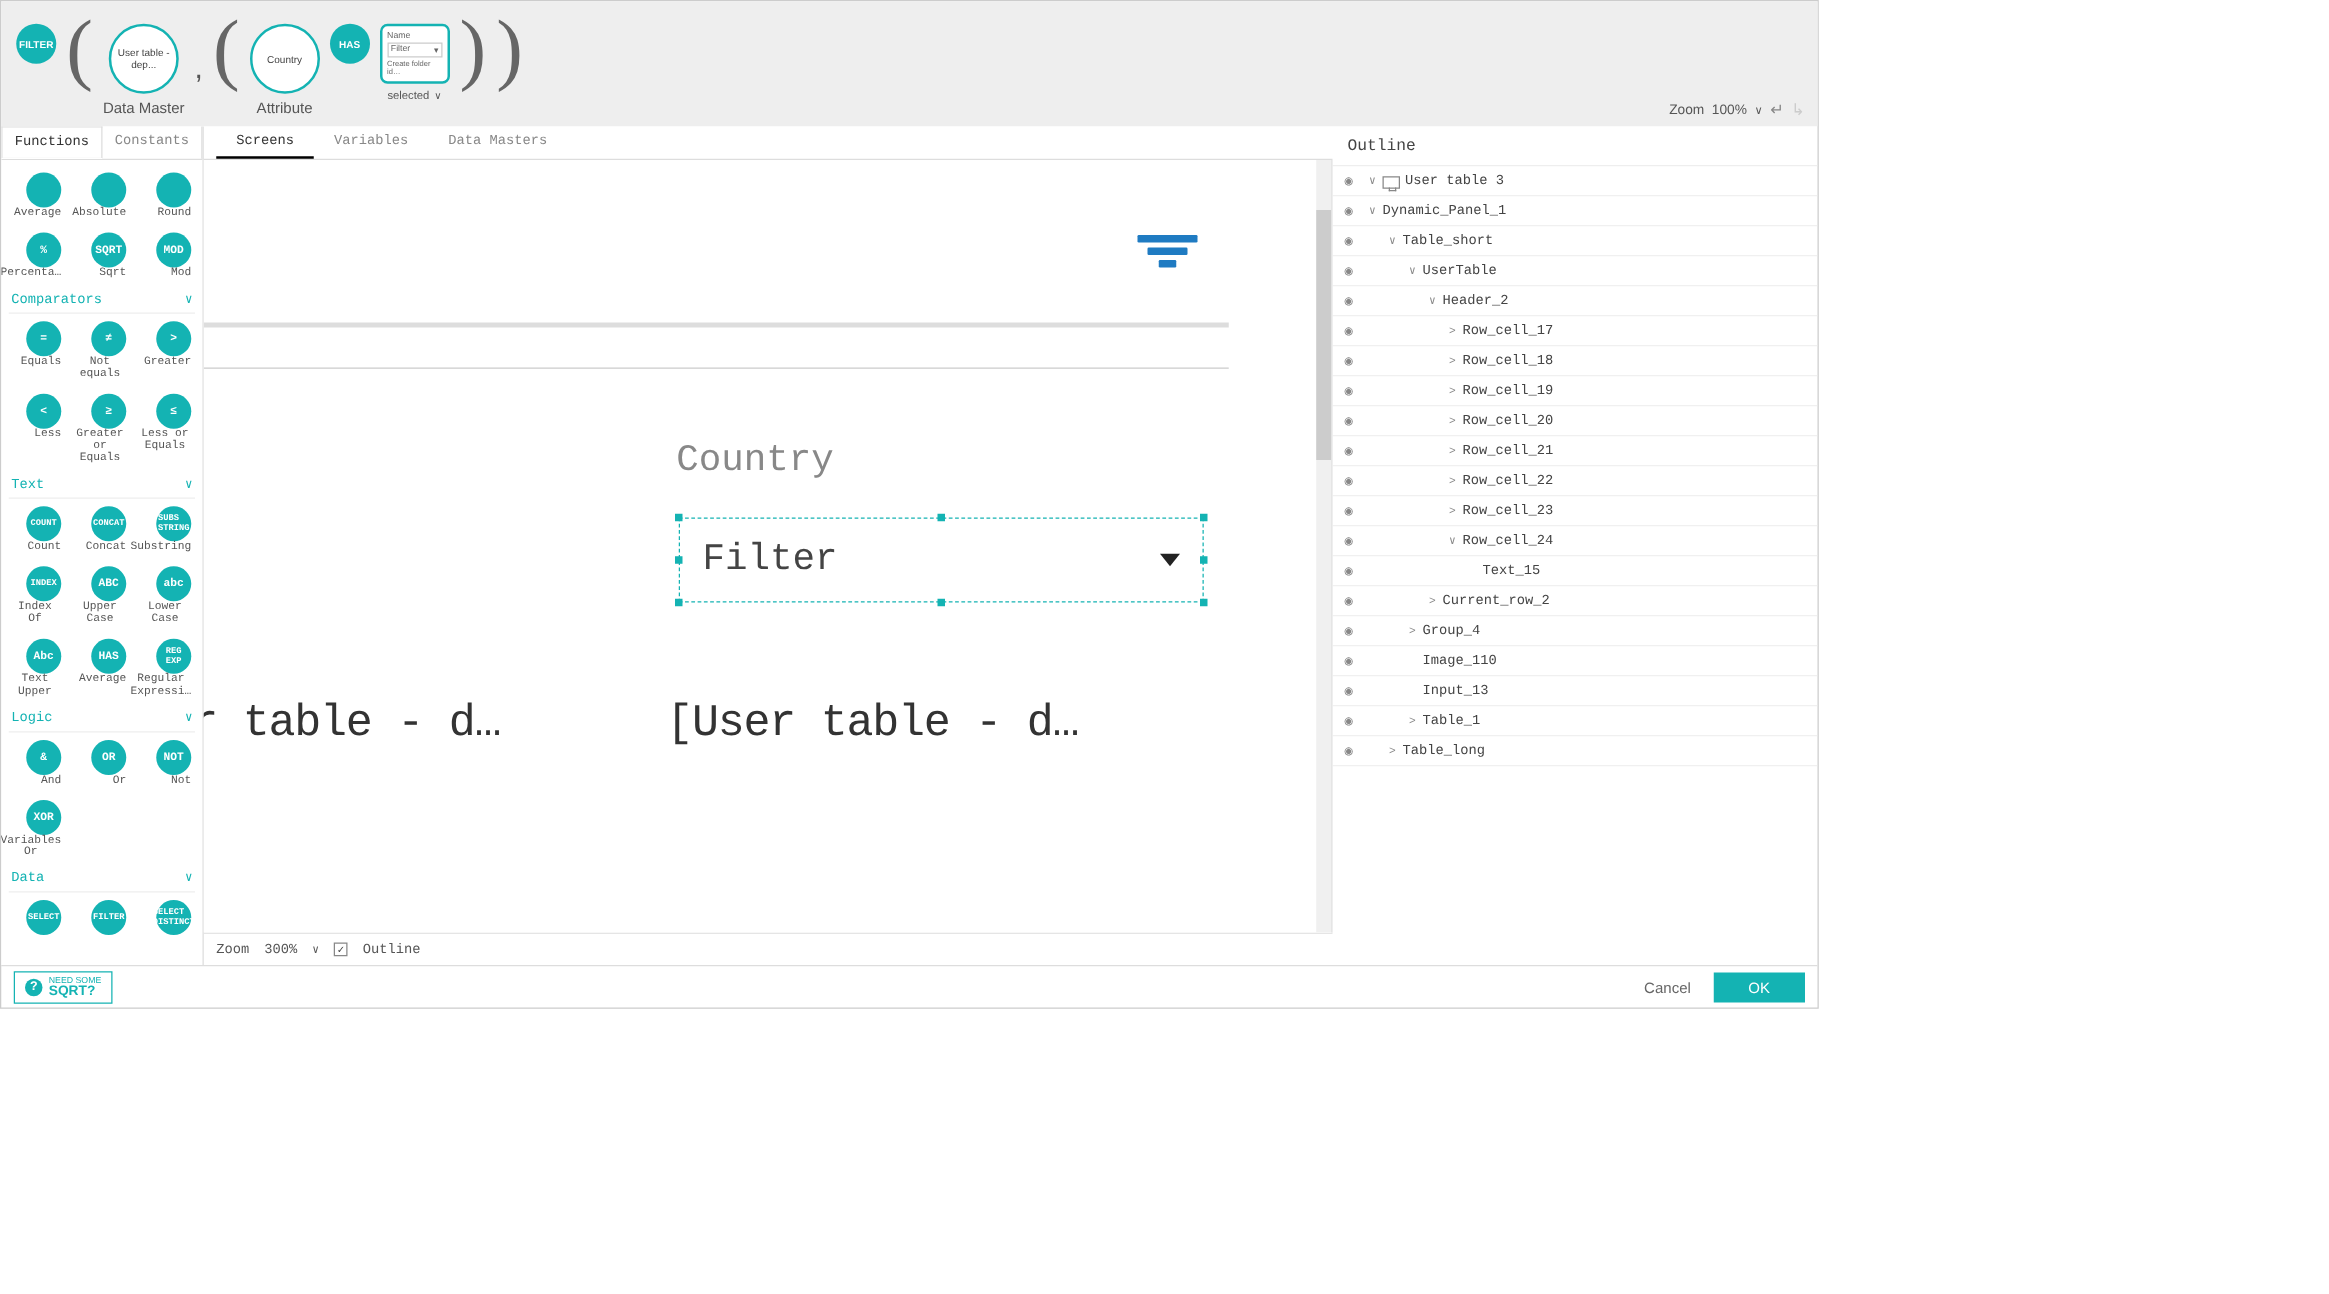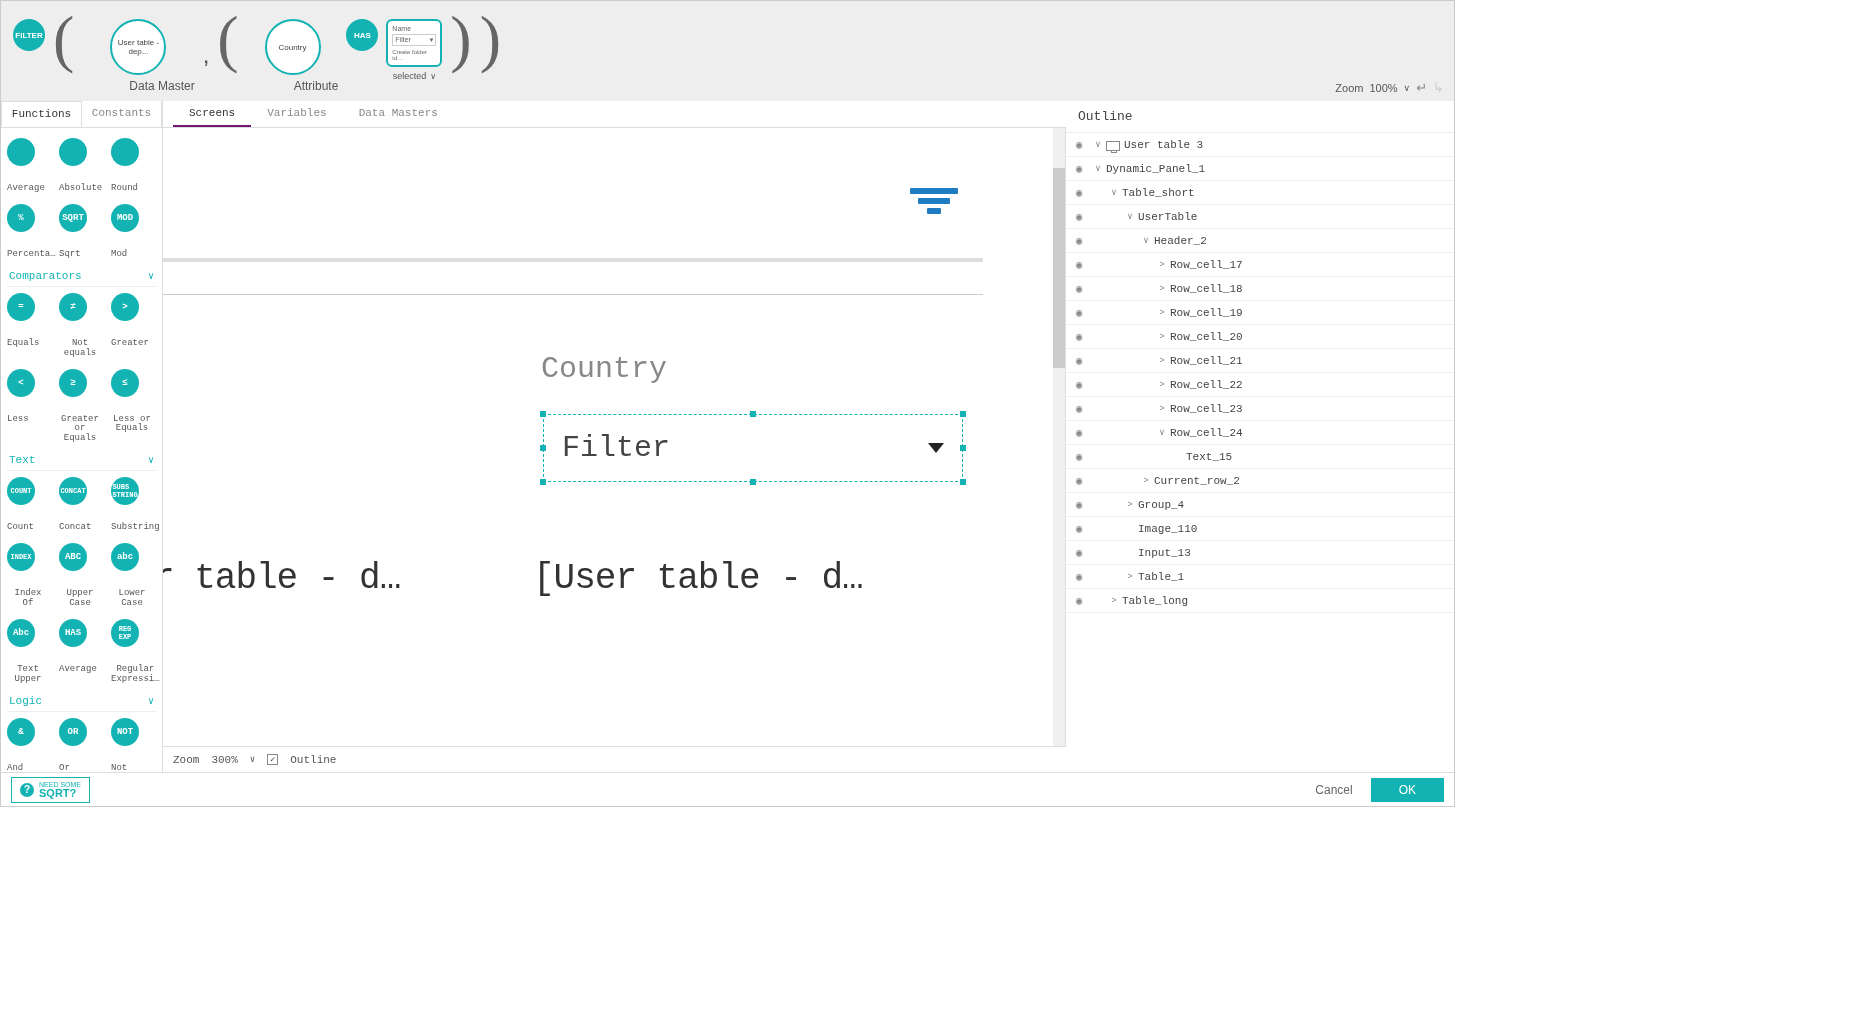--- a/index.html
+++ b/index.html
@@ -9,42 +9,42 @@
   .titlebar-title { font-size: 13px; font-weight: 600; color: #444; }
   .titlebar-icons { display: flex; gap: 6px; color: #888; font-size: 12px; }
 
   .expr-area { background: #eee; padding: 18px 12px 8px; position: relative; }
   .expr-row { display:flex; align-items:flex-start; gap:8px; }
   .pill { width: 32px; height: 32px; border-radius: 50%; background:#14b3b3; color:#fff; display:flex; align-items:center; justify-content:center; font-size:8px; font-weight:700; }
   .bracket { font-family: serif; font-size: 64px; color: #666; line-height: 44px; position: relative; top:-2px; }
   .expr-circle { width: 56px; height: 56px; border: 2px solid #14b3b3; border-radius:50%; background:#fff; display:flex; align-items:center; justify-content:center; font-size:8px; color:#444; text-align:center; padding:4px; }
   .expr-box { width:56px; height:48px; border:2px solid #14b3b3; border-radius:6px; background:#fff; padding:4px; font-size:7px; color:#666; position:relative; }
   .expr-box .mini-sel { border:1px solid #ccc; font-size:7px; padding:1px 2px; margin-top:2px; display:flex; justify-content:space-between; }
-  .expr-label { text-align:right;margin-left:47px; }
+  .expr-label { text-align:right; }
   .expr-col { display:flex; flex-direction:column; align-items:center; gap:4px; }
   .sel-mini { font-size:9px; color:#555; display:flex; align-items:center; gap:4px; }
   .sel-mini .caret { font-size:8px; }
 
   .zoom-right { position:absolute; right:10px; bottom:6px; font-size:11px; color:#555; display:flex; align-items:center; gap:6px; }
   .zoom-right .arrow { color:#888; font-size:13px; }
   .tab { padding:6px 12px; font-size:11px; color:#888; cursor:pointer; }
-  .tab.active { color:#333; border-bottom:2px solid #701a75; }
+  .tab.active { color:#333; border-bottom:2px solid #000000; }
 
   .body-row { flex:1; display:flex; overflow:hidden;font-family:Liberation Mono, monospace; }
 
   
   .left-panel { width:162px; display:flex; flex-direction:column; border-right:1px solid #ddd; background:#fff; }
   .left-tabs { display:flex; border-bottom:1px solid #ddd; }
   .left-tabs .ltab { flex:1; padding:6px 4px; text-align:center; font-size:11px; color:#888; border-right:1px solid #ddd; cursor:pointer; }
   .left-tabs .ltab.active { color:#333; background:#fff; box-shadow: inset 0 -2px 0 #fff, 0 -1px 0 #ddd inset; border-top:1px solid #ddd; border-left:1px solid #ddd; border-right:1px solid #ddd; border-bottom:1px solid #fff; }
   .fn-scroll { flex:1; overflow:auto; padding:4px 6px 20px; position:relative; }
   .fn-group-title { color:#14b3b3; font-size:11px; padding:6px 2px 4px; border-bottom:1px solid #eee; display:flex; justify-content:space-between; align-items:center; }
   .fn-group-title .chev { color:#14b3b3; font-size:10px; }
   .fn-row { display:flex; gap:10px; flex-wrap:wrap; padding:6px 0 4px; }
-  .fn-item { width:42px; display:flex; flex-direction:column; align-items:flex-start; gap:18px; cursor:pointer; }
+  .fn-item { width:42px; display:flex; flex-direction:column; align-items:flex-end; gap:0; cursor:pointer; }
   .fn-circ { width:28px; height:28px; border-radius:50%; background:#14b3b3; color:#fff; display:flex; align-items:center; justify-content:center; font-size:9px; font-weight:700; }
   .fn-label { font-size:9px; color:#555; text-align:center; line-height:1.1; }
 
   
   .canvas-wrap { flex:1; display:flex; flex-direction:column; position:relative; }
   .canvas-tabs { display:flex; gap:0; border-bottom:1px solid #ddd; padding-left:10px; }
   .canvas-tabs .tab { padding:6px 16px; }
   .canvas { flex:1; background:#fff; position:relative; overflow:hidden; border-right:1px solid #ddd; }
   .canvas-scroll-v { position:absolute; right:0; top:0; width:12px; height:100%; background:#f0f0f0; }
   .canvas-scroll-v .thumb { width:100%; height:200px; background:#ccc; margin-top:40px; }

